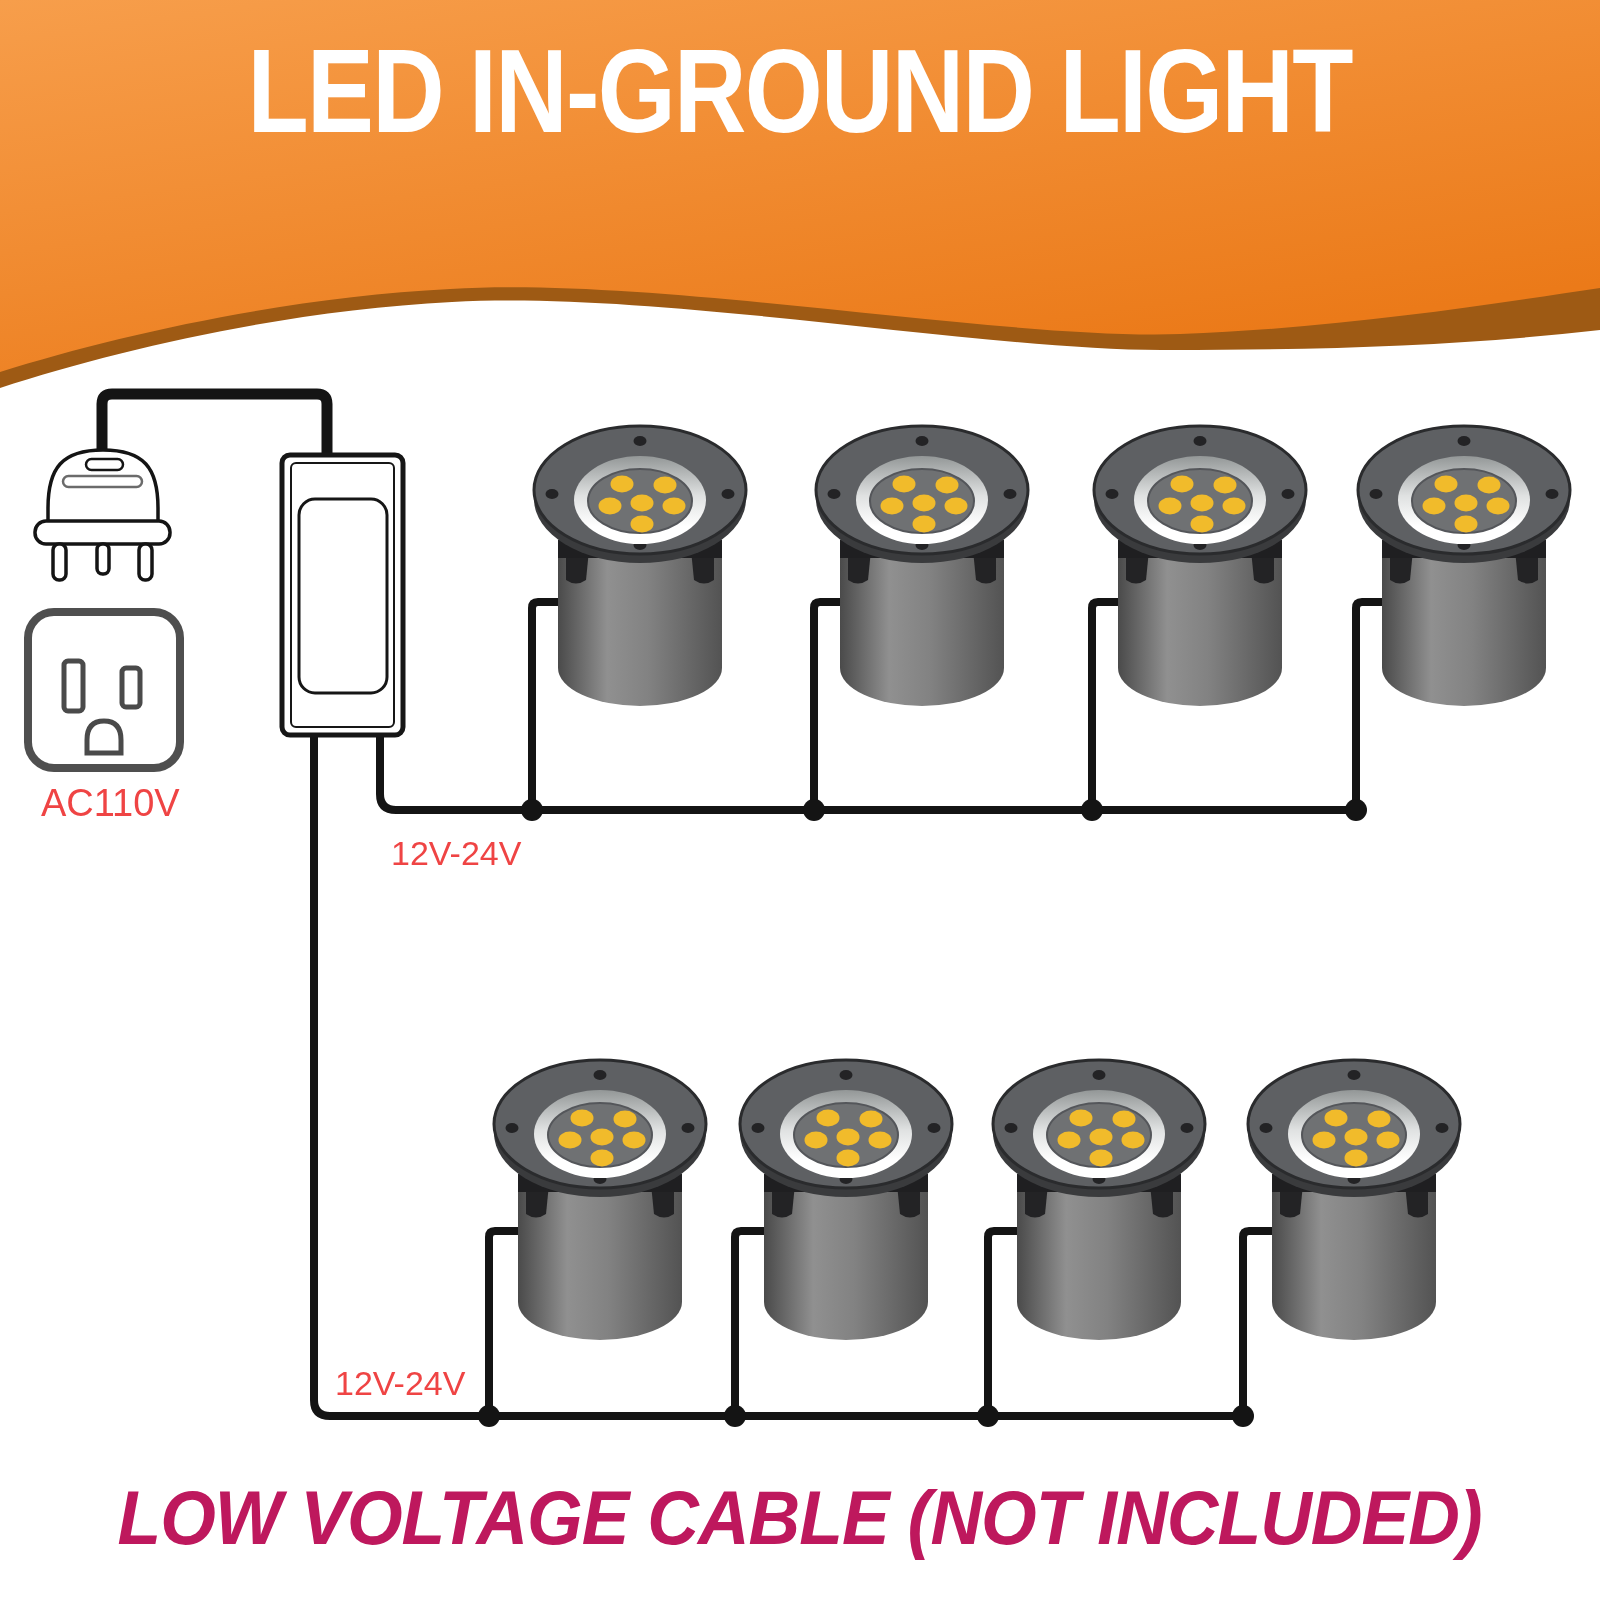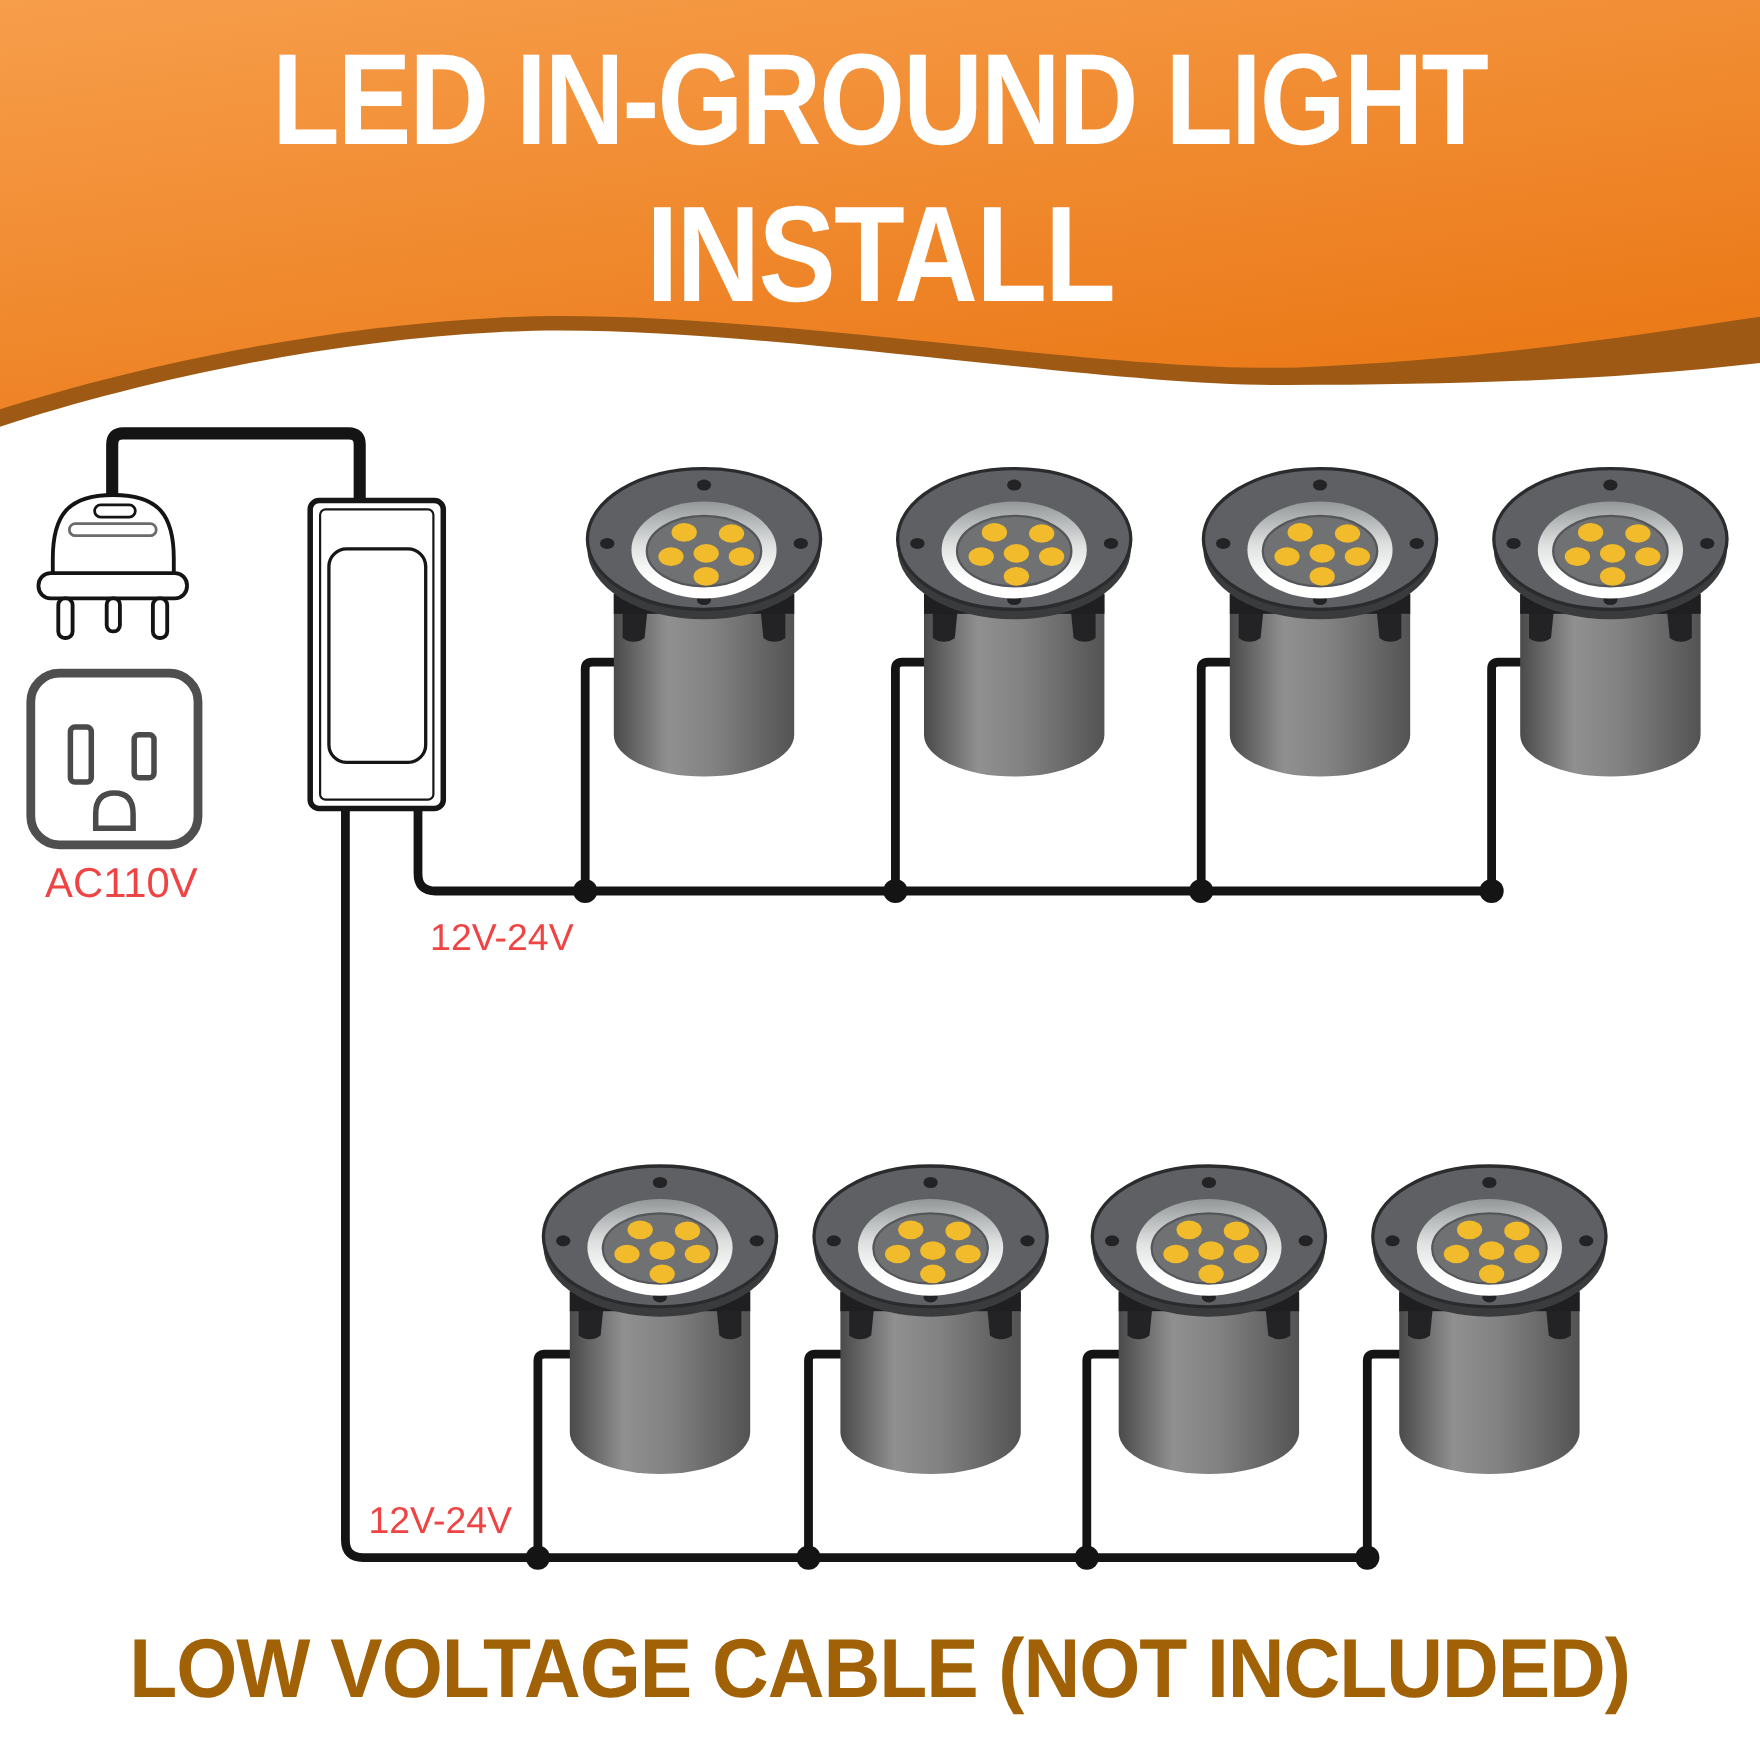--- a/index.html
+++ b/index.html
@@ -10,21 +10,21 @@
        font-weight:bold;line-height:1;white-space:nowrap;}
   .squeeze{display:inline-block;transform:scaleX(.85);transform-origin:center;
        letter-spacing:-2px;}
   #title1{top:32px;font-size:118px;}
   #title2{top:170px;font-size:124px;}
   .vlabel{position:absolute;color:#ef4444;font-size:34px;font-weight:400;white-space:nowrap;}
   #outlet-label{left:41px;top:782px;font-size:38px;}
   #v-top{left:391px;top:834px;}
   #v-bottom{left:335px;top:1364px;}
   #footer-note{position:absolute;left:0;top:1474px;width:1600px;text-align:center;
-       color:#a16207;font-size:76px;font-weight:bold;white-space:nowrap;}
+       color:#be185d;font-size:76px;font-weight:bold;white-space:nowrap;font-style:italic;}
   .squeeze2{display:inline-block;transform:scaleX(.94);transform-origin:center;letter-spacing:-1px;}
 </style>
 </head>
 <body>
 
 <div id="page">
 
   <svg id="gfx" viewBox="0 0 1600 1600" xmlns="http://www.w3.org/2000/svg">
     <defs>
       <linearGradient id="bannerGrad" x1="0" y1="0" x2="0.6" y2="1">
@@ -130,23 +130,20 @@
       <use href="#lp" transform="translate(600,1124)"></use>
       <use href="#lp" transform="translate(846,1124)"></use>
       <use href="#lp" transform="translate(1099,1124)"></use>
       <use href="#lp" transform="translate(1354,1124)"></use>
     </g>
   </svg>
 
   <div class="ttl" id="title1">
     <span class="squeeze">LED IN-GROUND LIGHT</span>
   </div>
-  <div class="ttl" id="title2">
-    <span class="squeeze">INSTALL</span>
-  </div>
 
   <div class="vlabel" id="outlet-label">AC110V</div>
   <div class="vlabel" id="v-top">12V-24V</div>
   <div class="vlabel" id="v-bottom">12V-24V</div>
 
   <div id="footer-note">
     <span class="squeeze2">LOW VOLTAGE CABLE (NOT INCLUDED)</span>
   </div>
 </div>
 

